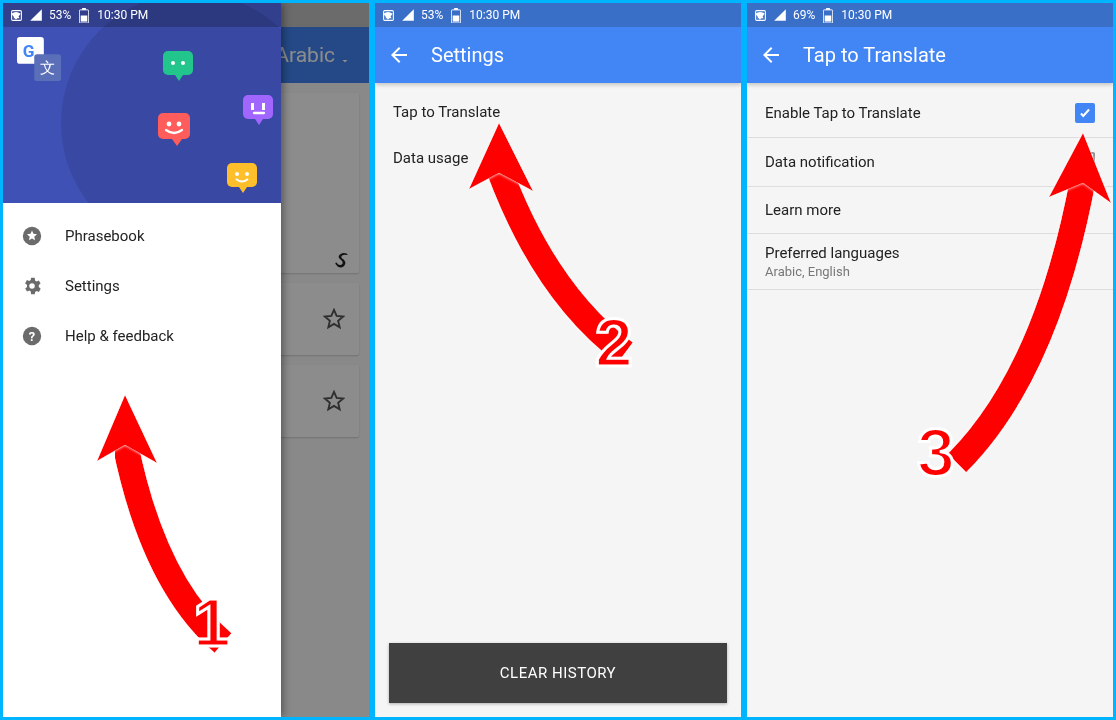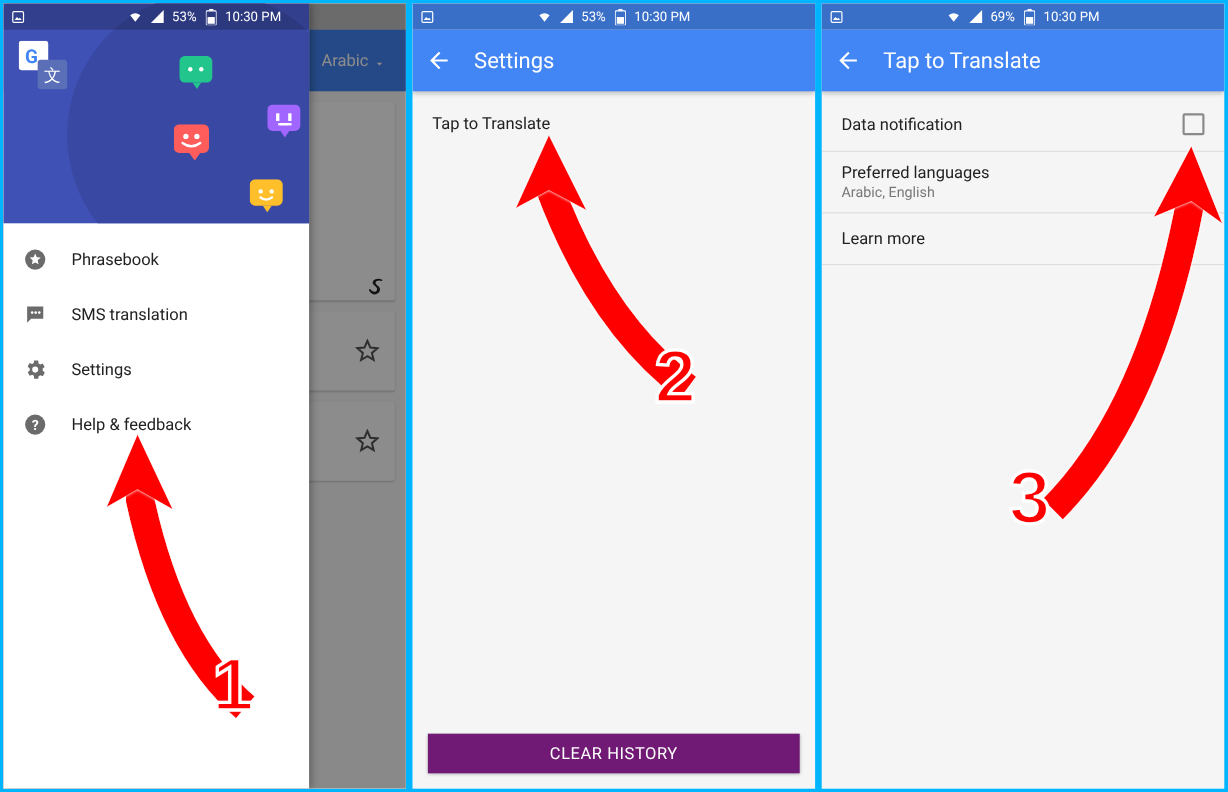--- a/index.html
+++ b/index.html
@@ -6,21 +6,21 @@
   html, body { background: #00b5ff; font-family: Roboto, "Helvetica Neue", Arial, sans-serif; }
   body { width: 1116px; height: 720px; display: flex; gap: 6px; padding: 3px; }
   .phone {
     flex: 1 1 0; height: 714px; background: #f5f5f5; position: relative; overflow: hidden;
     display: flex; flex-direction: column; color: #222;
   }
 
   
   .status-bar {
     height: 24px; background: rgba(0,0,0,0.25); color: #fff; font-size: 12px;
-    display: flex; align-items: center; justify-content: center; padding: 0 6px; gap: 6px;
+    display: flex; align-items: center; justify-content: flex-start; padding: 0 6px; gap: 6px;
     position: relative; z-index: 5;
   }
   .status-bar.dark { background: #3a6fc8; }
   .status-left { position: absolute; left: 6px; display: flex; gap: 4px; }
   .status-ico { width: 14px; height: 14px; display:inline-flex; align-items:center; justify-content:center; }
   .status-text { font-size: 12px; }
 
   
   .appbar {
     height: 56px; background: #4285f4; color: #fff; display: flex; align-items: center;
@@ -42,33 +42,33 @@
   .checkbox {
     width: 20px; height: 20px; border: 2px solid #8a8a8a; border-radius: 2px;
     display:inline-flex; align-items:center; justify-content:center;
   }
   .checkbox.checked { background: #4285f4; border-color: #4285f4; }
   .checkbox.checked svg { display:block; }
   .checkbox svg { display:none; }
 
   
   .clear-btn {
-    position:absolute; bottom: 14px; left: 14px; right: 14px; height: 36px;
-    background: #701a75; color:#fff; display:flex; align-items:center; justify-content:center;
+    position:absolute; bottom: 14px; left: 14px; right: 14px; height: 60px;
+    background: #404040; color:#fff; display:flex; align-items:center; justify-content:center;
     font-size: 15px; letter-spacing: 0.5px; cursor:pointer;
     box-shadow: 0 1px 3px rgba(0,0,0,0.3);
   }
 
   
   .bg-main { position:absolute; inset:0; background:#fafafa; }
   .bg-main .main-ab {
     position:absolute; top:24px; left:0; right:0; height:56px; background:#4285f4;
     display:flex; align-items:center; justify-content:flex-end; padding:0 18px; color:#fff;
   }
-  .lang-btn { font-size:15px; display:flex; align-items:flex-end; gap:4px; }
+  .lang-btn { font-size:21px; display:flex; align-items:flex-end; gap:4px; }
   .bg-main .body { position:absolute; top:80px; left:0; right:0; bottom:0; }
   .card {
     background:#fff; border-radius:2px; margin:0 10px 10px; height:72px; box-shadow:0 1px 2px rgba(0,0,0,0.18);
     display:flex; align-items:center; justify-content:space-between; padding:0 14px;
   }
   .scribble { font-family: "Segoe UI Symbol", sans-serif; font-weight:bold; font-size:22px; font-style:italic; }
   .card .star { color:#666; }
   .scrim { position:absolute; inset:0; background:rgba(0,0,0,0.45); }
   .drawer {
     position:absolute; top:0; left:0; bottom:0; width:76%; background:#fff;
@@ -173,31 +173,20 @@
     </div>
     <div class="drawer-items">
       <div class="drawer-item">
         <span class="dicon">
             <svg width="22" height="22" viewBox="0 0 24 24" fill="#6b6b6b">
               <circle cx="12" cy="12" r="10"></circle>
               <path d="M12 6l1.6 3.6 3.9.4-3 2.7.8 3.9L12 14.8l-3.3 1.8.8-3.9-3-2.7 3.9-.4z" fill="#fff"></path>
             </svg>
           </span>
         <span>Phrasebook</span>
-      </div>
-      <div class="drawer-item">
-        <span class="dicon">
-            <svg width="22" height="22" viewBox="0 0 24 24" fill="#6b6b6b">
-              <path d="M4 4h16v12H8l-4 4z"></path>
-              <circle cx="9" cy="10" r="1.3" fill="#fff"></circle>
-              <circle cx="12.5" cy="10" r="1.3" fill="#fff"></circle>
-              <circle cx="16" cy="10" r="1.3" fill="#fff"></circle>
-            </svg>
-          </span>
-        <span>SMS translation</span>
       </div>
       <div class="drawer-item">
         <span class="dicon">
             <svg width="22" height="22" viewBox="0 0 24 24" fill="#6b6b6b">
               <path d="M19.4 13a7.5 7.5 0 000-2l2-1.6-2-3.4-2.4 1a7.4 7.4 0 00-1.7-1L15 3h-4l-.4 2.5a7.4 7.4 0 00-1.7 1l-2.4-1-2 3.4L6.6 11a7.5 7.5 0 000 2l-2 1.6 2 3.4 2.4-1c.5.4 1.1.7 1.7 1L11 21h4l.4-2.5c.6-.3 1.2-.6 1.7-1l2.4 1 2-3.4zM12 15a3 3 0 110-6 3 3 0 010 6z"></path>
             </svg>
           </span>
         <span>Settings</span>
       </div>
       <div class="drawer-item">
@@ -287,20 +276,23 @@
   <div class="appbar">
     <svg class="back-arrow" viewBox="0 0 24 24" fill="#fff">
         <path d="M20 11H7.8l5.6-5.6L12 4l-8 8 8 8 1.4-1.4L7.8 13H20z"></path>
       </svg>
     <span class="appbar-title">Settings</span>
   </div>
   <div class="list">
     <div class="list-row">
       <span>Tap to Translate</span>
     </div>
+    <div class="list-row">
+      <span>Data usage</span>
+    </div>
   </div>
   <div class="clear-btn">
     <span>CLEAR HISTORY</span>
   </div>
 
   <svg class="arrow-wrap" style="left:80px; top:110px; width:200px; height:260px;" viewBox="0 0 200 260">
     <defs>
         <filter id="s2">
           <feDropShadow dx="0" dy="0" stdDeviation="1.4" flood-color="#fff"></feDropShadow>
         </filter>
@@ -342,31 +334,39 @@
     <span class="status-text">10:30 PM</span>
   </div>
   <div class="appbar">
     <svg class="back-arrow" viewBox="0 0 24 24" fill="#fff">
         <path d="M20 11H7.8l5.6-5.6L12 4l-8 8 8 8 1.4-1.4L7.8 13H20z"></path>
       </svg>
     <span class="appbar-title">Tap to Translate</span>
   </div>
   <div class="list">
     <div class="list-row row-flex sep">
+      <span>Enable Tap to Translate</span>
+      <span class="checkbox checked">
+        <svg width="14" height="14" viewBox="0 0 24 24" fill="none" stroke="#fff" stroke-width="3.6">
+            <path d="M5 13l4 4 10-11"></path>
+          </svg>
+      </span>
+    </div>
+    <div class="list-row row-flex sep">
       <span>Data notification</span>
       <span class="checkbox">
         
       </span>
     </div>
+    <div class="list-row sep">
+      <span>Learn more</span>
+    </div>
     <div class="list-row with-sub sep">
       <div>Preferred languages</div>
       <div class="list-sub">Arabic, English</div>
-    </div>
-    <div class="list-row sep">
-      <span>Learn more</span>
     </div>
   </div>
 
   <svg class="arrow-wrap" style="left:160px; top:120px; width:210px; height:360px;" viewBox="0 0 210 360">
     <defs>
         <filter id="s3">
           <feDropShadow dx="0" dy="0" stdDeviation="1.4" flood-color="#fff"></feDropShadow>
         </filter>
       </defs>
     <path d="M50 340 Q140 250 176 56" stroke="#ff0000" stroke-width="26" fill="none" filter="url(#s3)"></path>

